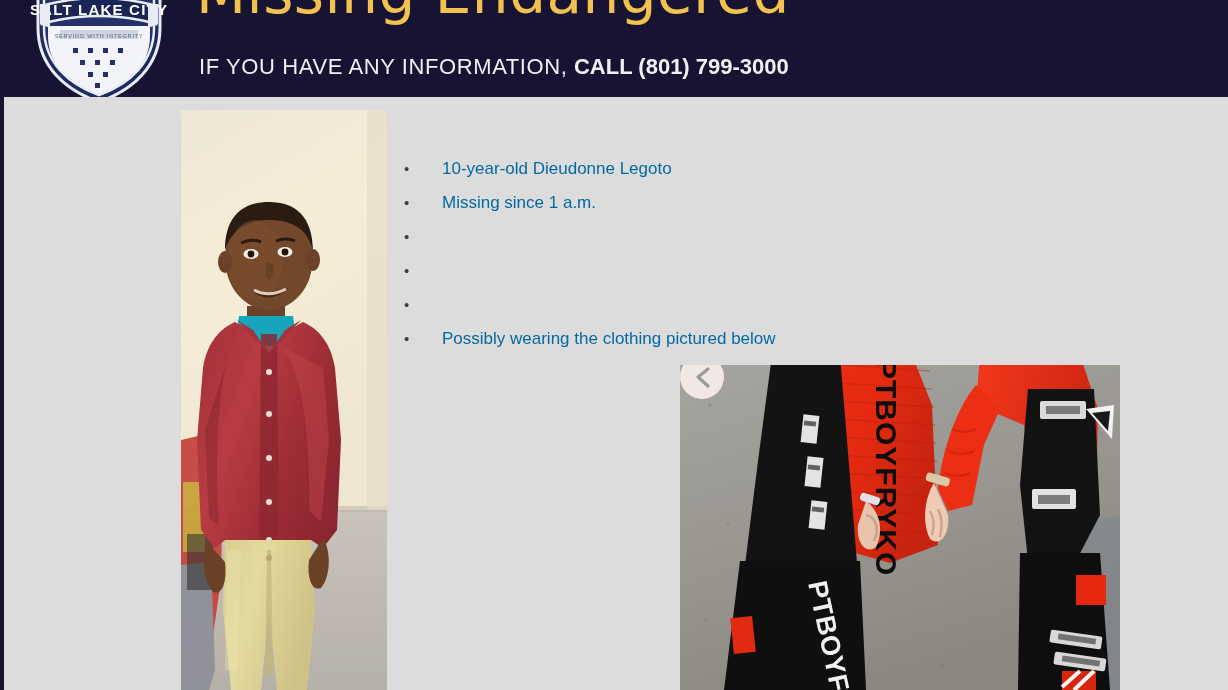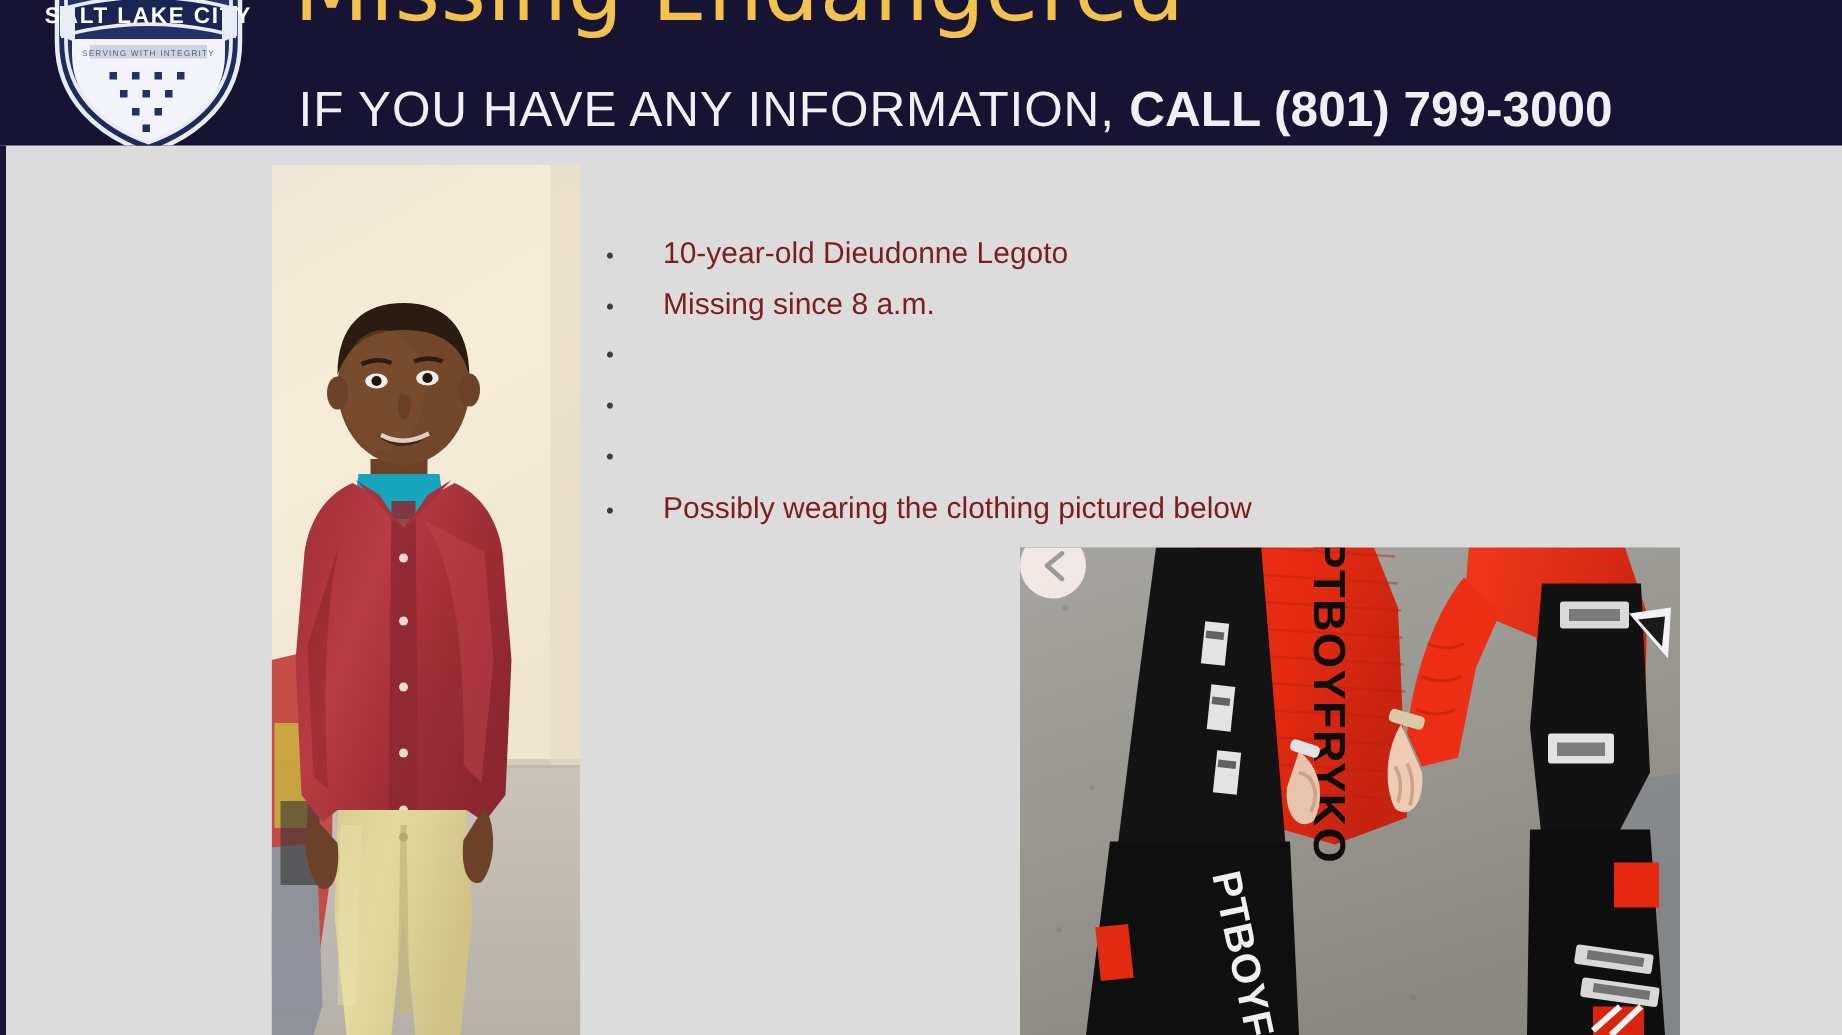--- a/index.html
+++ b/index.html
@@ -62,21 +62,21 @@
     letter-spacing: 0.5px;
     color: #f2c14e;
     white-space: nowrap;
     line-height: 1;
     font-family: "DejaVu Sans", sans-serif;
   }
   .subtitle {
     position: absolute;
     left: 199px;
     top: 56px;
-    font-size: 33px;
+    font-size: 22px;
     color: #f0f0f4;
     white-space: nowrap;
     line-height: 1;
     letter-spacing: 0.4px;
     font-family: "Liberation Sans", sans-serif;
   }
   .subtitle .lead {
     font-weight: 400;
     letter-spacing: 0.6px;
   }
@@ -98,22 +98,22 @@
     height: 34px;
   }
   .bullet-mark {
     width: 38px;
     flex: 0 0 38px;
     color: #3d3d3d;
     font-size: 15px;
     line-height: 34px;
   }
   .bullet-text {
-    color: #7f1d1d;
-    font-size: 20px;
+    color: #0369a1;
+    font-size: 17px;
     line-height: 34px;
     white-space: nowrap;
     font-family: "Liberation Sans", sans-serif;
   }
 
   
   .photo-child {
     position: absolute;
     left: 181px;
     top: 110px;
@@ -198,21 +198,21 @@
 
   <div class="left-strip"></div>
 
   <div class="bullets">
     <div class="bullet-row">
       <span class="bullet-mark">•</span>
       <span class="bullet-text">10-year-old Dieudonne Legoto</span>
     </div>
     <div class="bullet-row">
       <span class="bullet-mark">•</span>
-      <span class="bullet-text">Missing since 8 a.m.</span>
+      <span class="bullet-text">Missing since 1 a.m.</span>
     </div>
     <div class="bullet-row">
       <span class="bullet-mark">•</span>
     </div>
     <div class="bullet-row">
       <span class="bullet-mark">•</span>
     </div>
     <div class="bullet-row">
       <span class="bullet-mark">•</span>
     </div>

